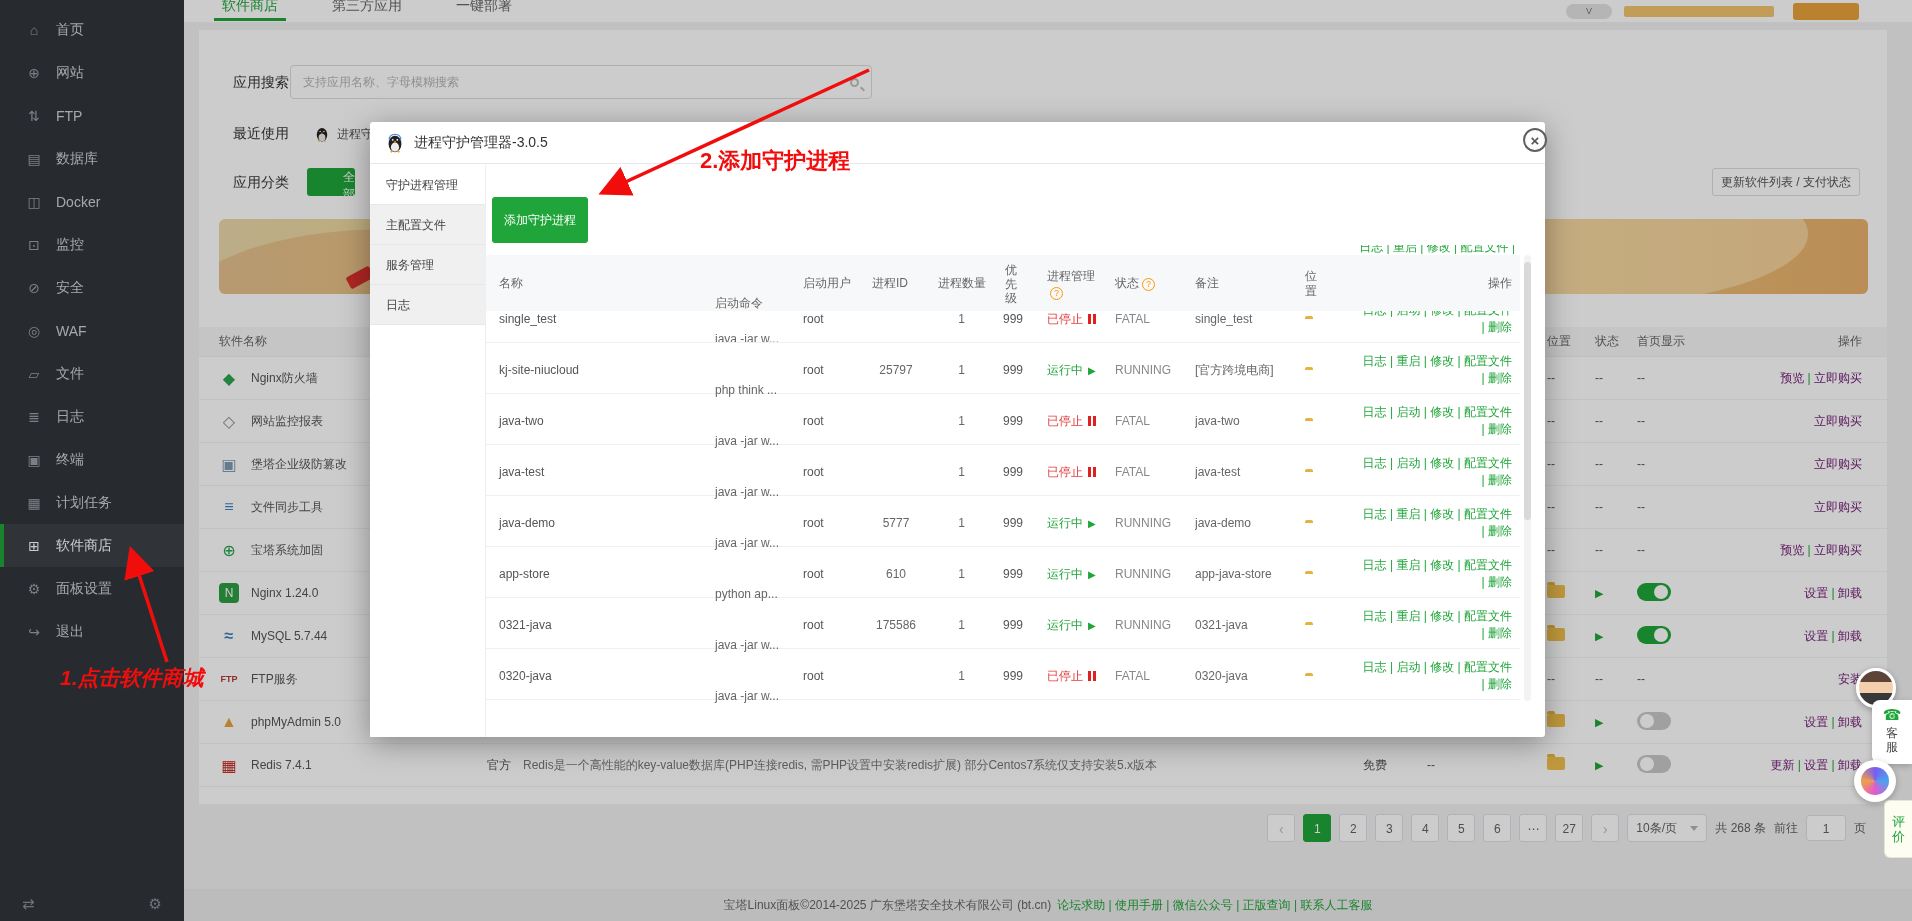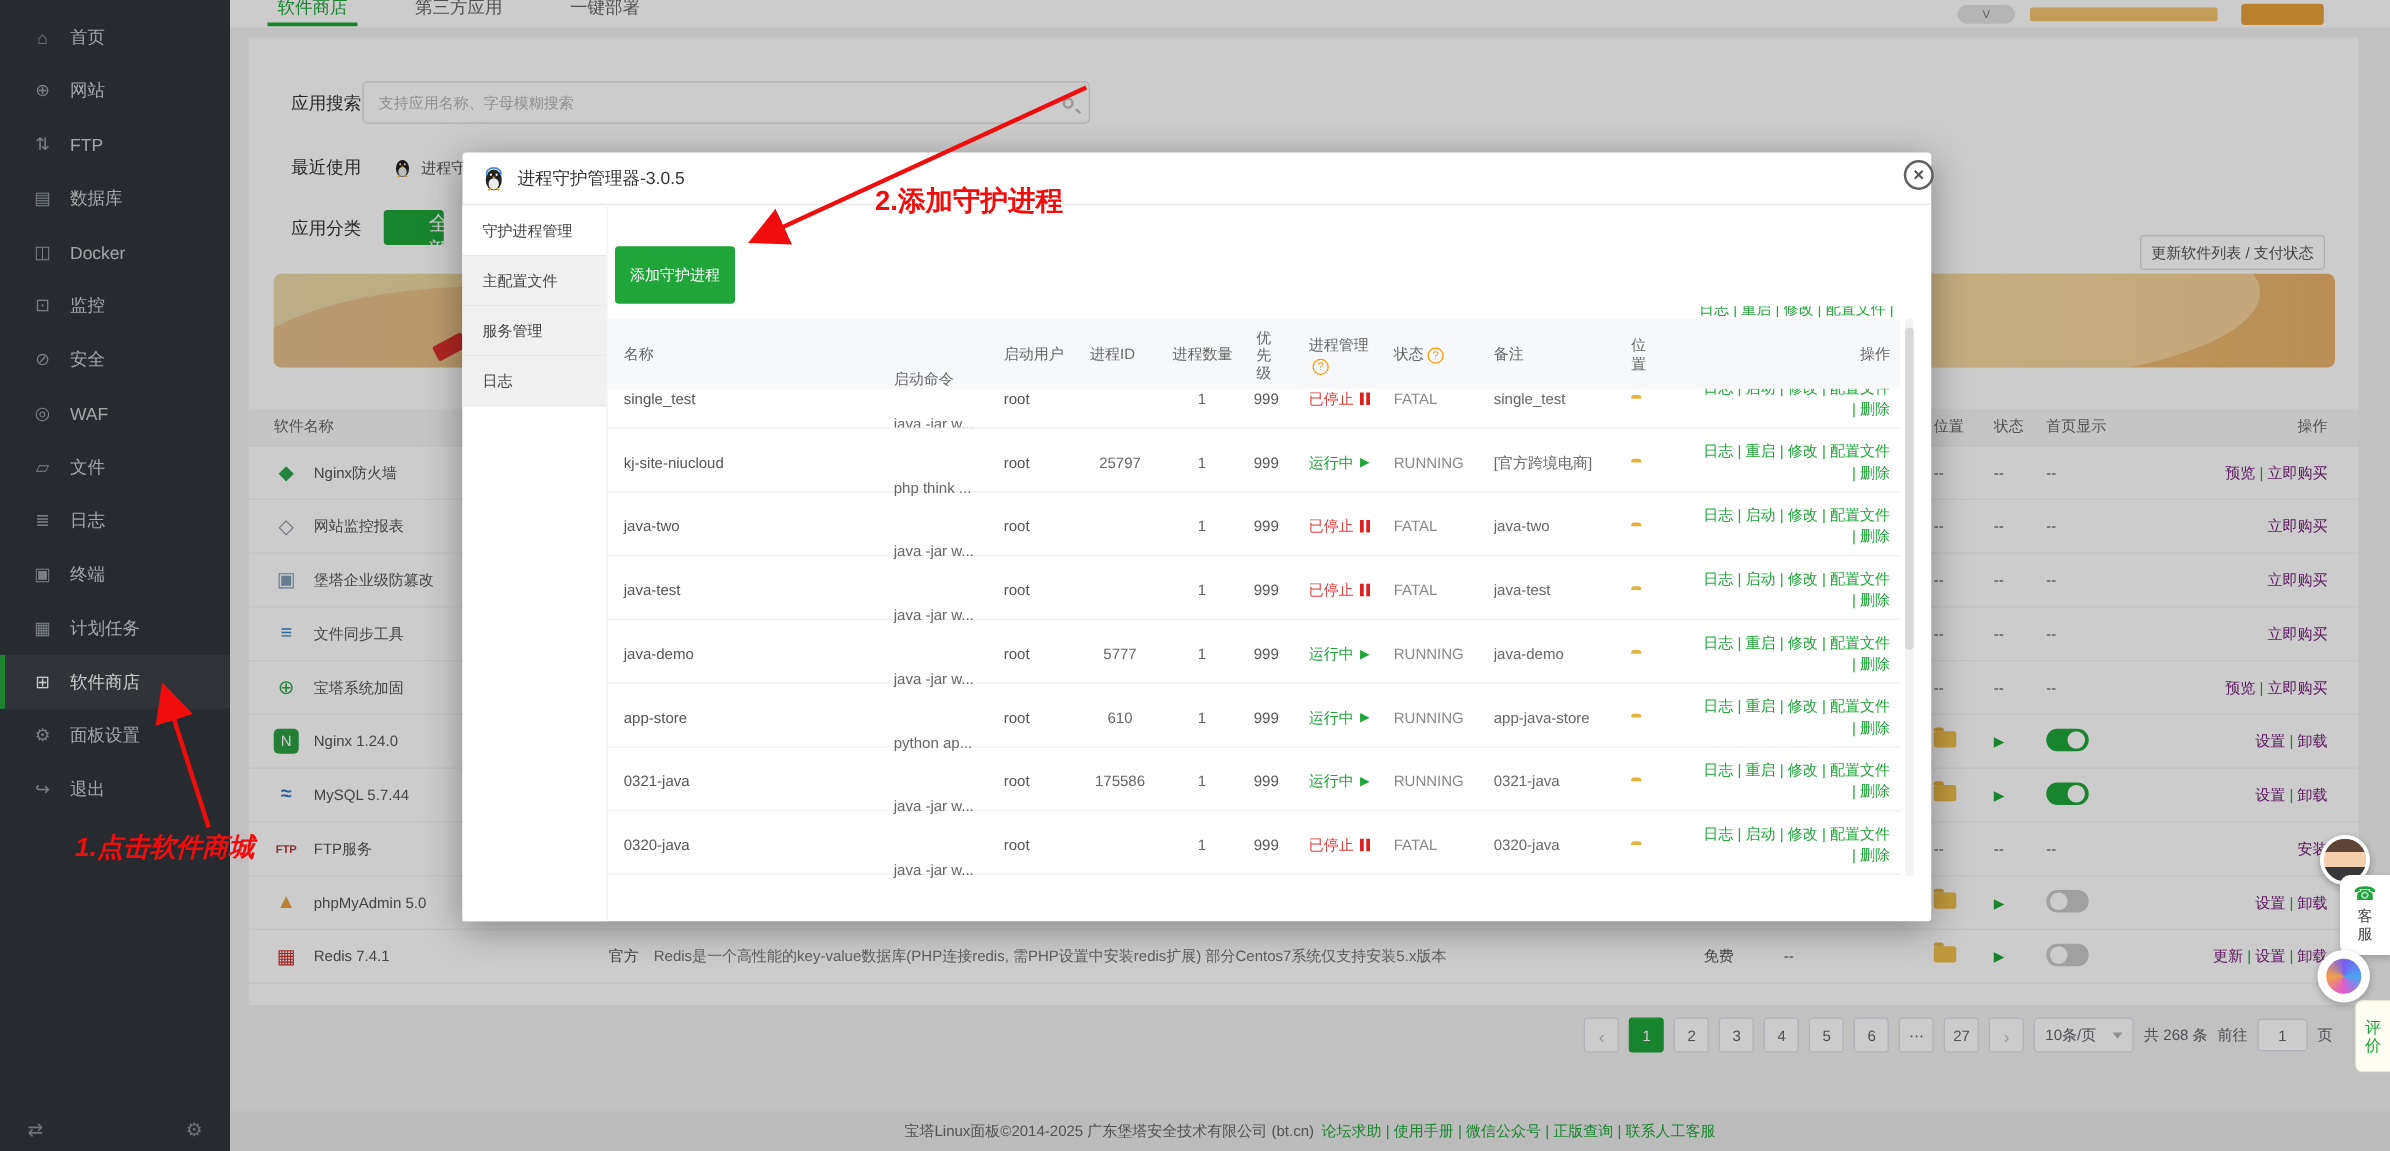--- a/index.html
+++ b/index.html
@@ -31,22 +31,22 @@
   .search-box{position:absolute;left:91px;top:35px;width:582px;height:34px;border:1px solid #dcdcdc;border-radius:4px;background:#fff;display:flex;align-items:center;padding:0 12px;cursor:text;}
   .ph{color:#b5b5b5;font-size:12px;flex:1;}
   .search-icon{width:9px;height:9px;border:2px solid #c0c0c0;border-radius:50%;position:relative;}
   .search-icon::after{content:"";position:absolute;left:8px;top:8px;width:5px;height:2px;background:#c0c0c0;transform:rotate(45deg);}
   .row-recent-label{position:absolute;left:34px;top:95px;}
   .recent-item{position:absolute;top:95px;display:flex;align-items:center;gap:6px;color:#555;cursor:pointer;font-size:12px;}
   .ri-1{left:114px;}
   .ri-2{left:258px;}
   .redis-ico{width:14px;height:14px;background:#c6302b;border-radius:3px;transform:rotate(0deg);box-shadow:inset 0 -4px 0 #a02622;}
   .row-cat-label{position:absolute;left:34px;top:144px;}
-  .btn-all{position:absolute;left:108px;top:138px;width:48px;height:28px;background:#20a53a;color:#fff;border:none;border-radius:3px;font-size:16px;cursor:pointer;padding-left:36px;}
-  .btn-update{position:absolute;left:1513px;top:138px;width:148px;height:28px;background:#fff;color:#555;border:1px solid #dcdcdc;border-radius:3px;font-size:12px;cursor:pointer;margin-top:20px;}
+  .btn-all{position:absolute;left:108px;top:138px;width:48px;height:28px;background:#20a53a;color:#fff;border:none;border-radius:3px;font-size:12px;cursor:pointer;padding-left:36px;}
+  .btn-update{position:absolute;left:1513px;top:138px;width:148px;height:28px;background:#fff;color:#555;border:1px solid #dcdcdc;border-radius:3px;font-size:12px;cursor:pointer;}
   .banner{position:absolute;left:20px;top:189px;width:1649px;height:75px;border-radius:6px;cursor:pointer;
     background:linear-gradient(90deg,#ead9ab 0%,#f1d791 18%,#f6d88a 45%,#f0c77e 72%,#e9b26c 100%);overflow:hidden;}
   .banner::before{content:"";position:absolute;left:-40px;top:10px;width:420px;height:160px;border-radius:50%;background:rgba(222,150,90,.35);}
   .banner::after{content:"";position:absolute;right:60px;top:-60px;width:520px;height:150px;border-radius:50%;background:rgba(255,240,200,.5);}
   .ribbon{position:absolute;left:128px;top:52px;width:26px;height:13px;background:#d9302c;border-radius:2px;transform:rotate(-28deg);z-index:2;}
   
   .stable{position:absolute;left:0;top:297px;width:1688px;}
   .st-head,.st-row{display:grid;grid-template-columns:268px 36px 840px 64px 120px 48px 42px 100px 131px;align-items:center;padding-left:20px;}
   .st-head{height:30px;background:#f7f7f7;color:#666;border-bottom:1px solid #efefef;}
   .st-row{height:43px;border-bottom:1px solid #f3f3f3;}

